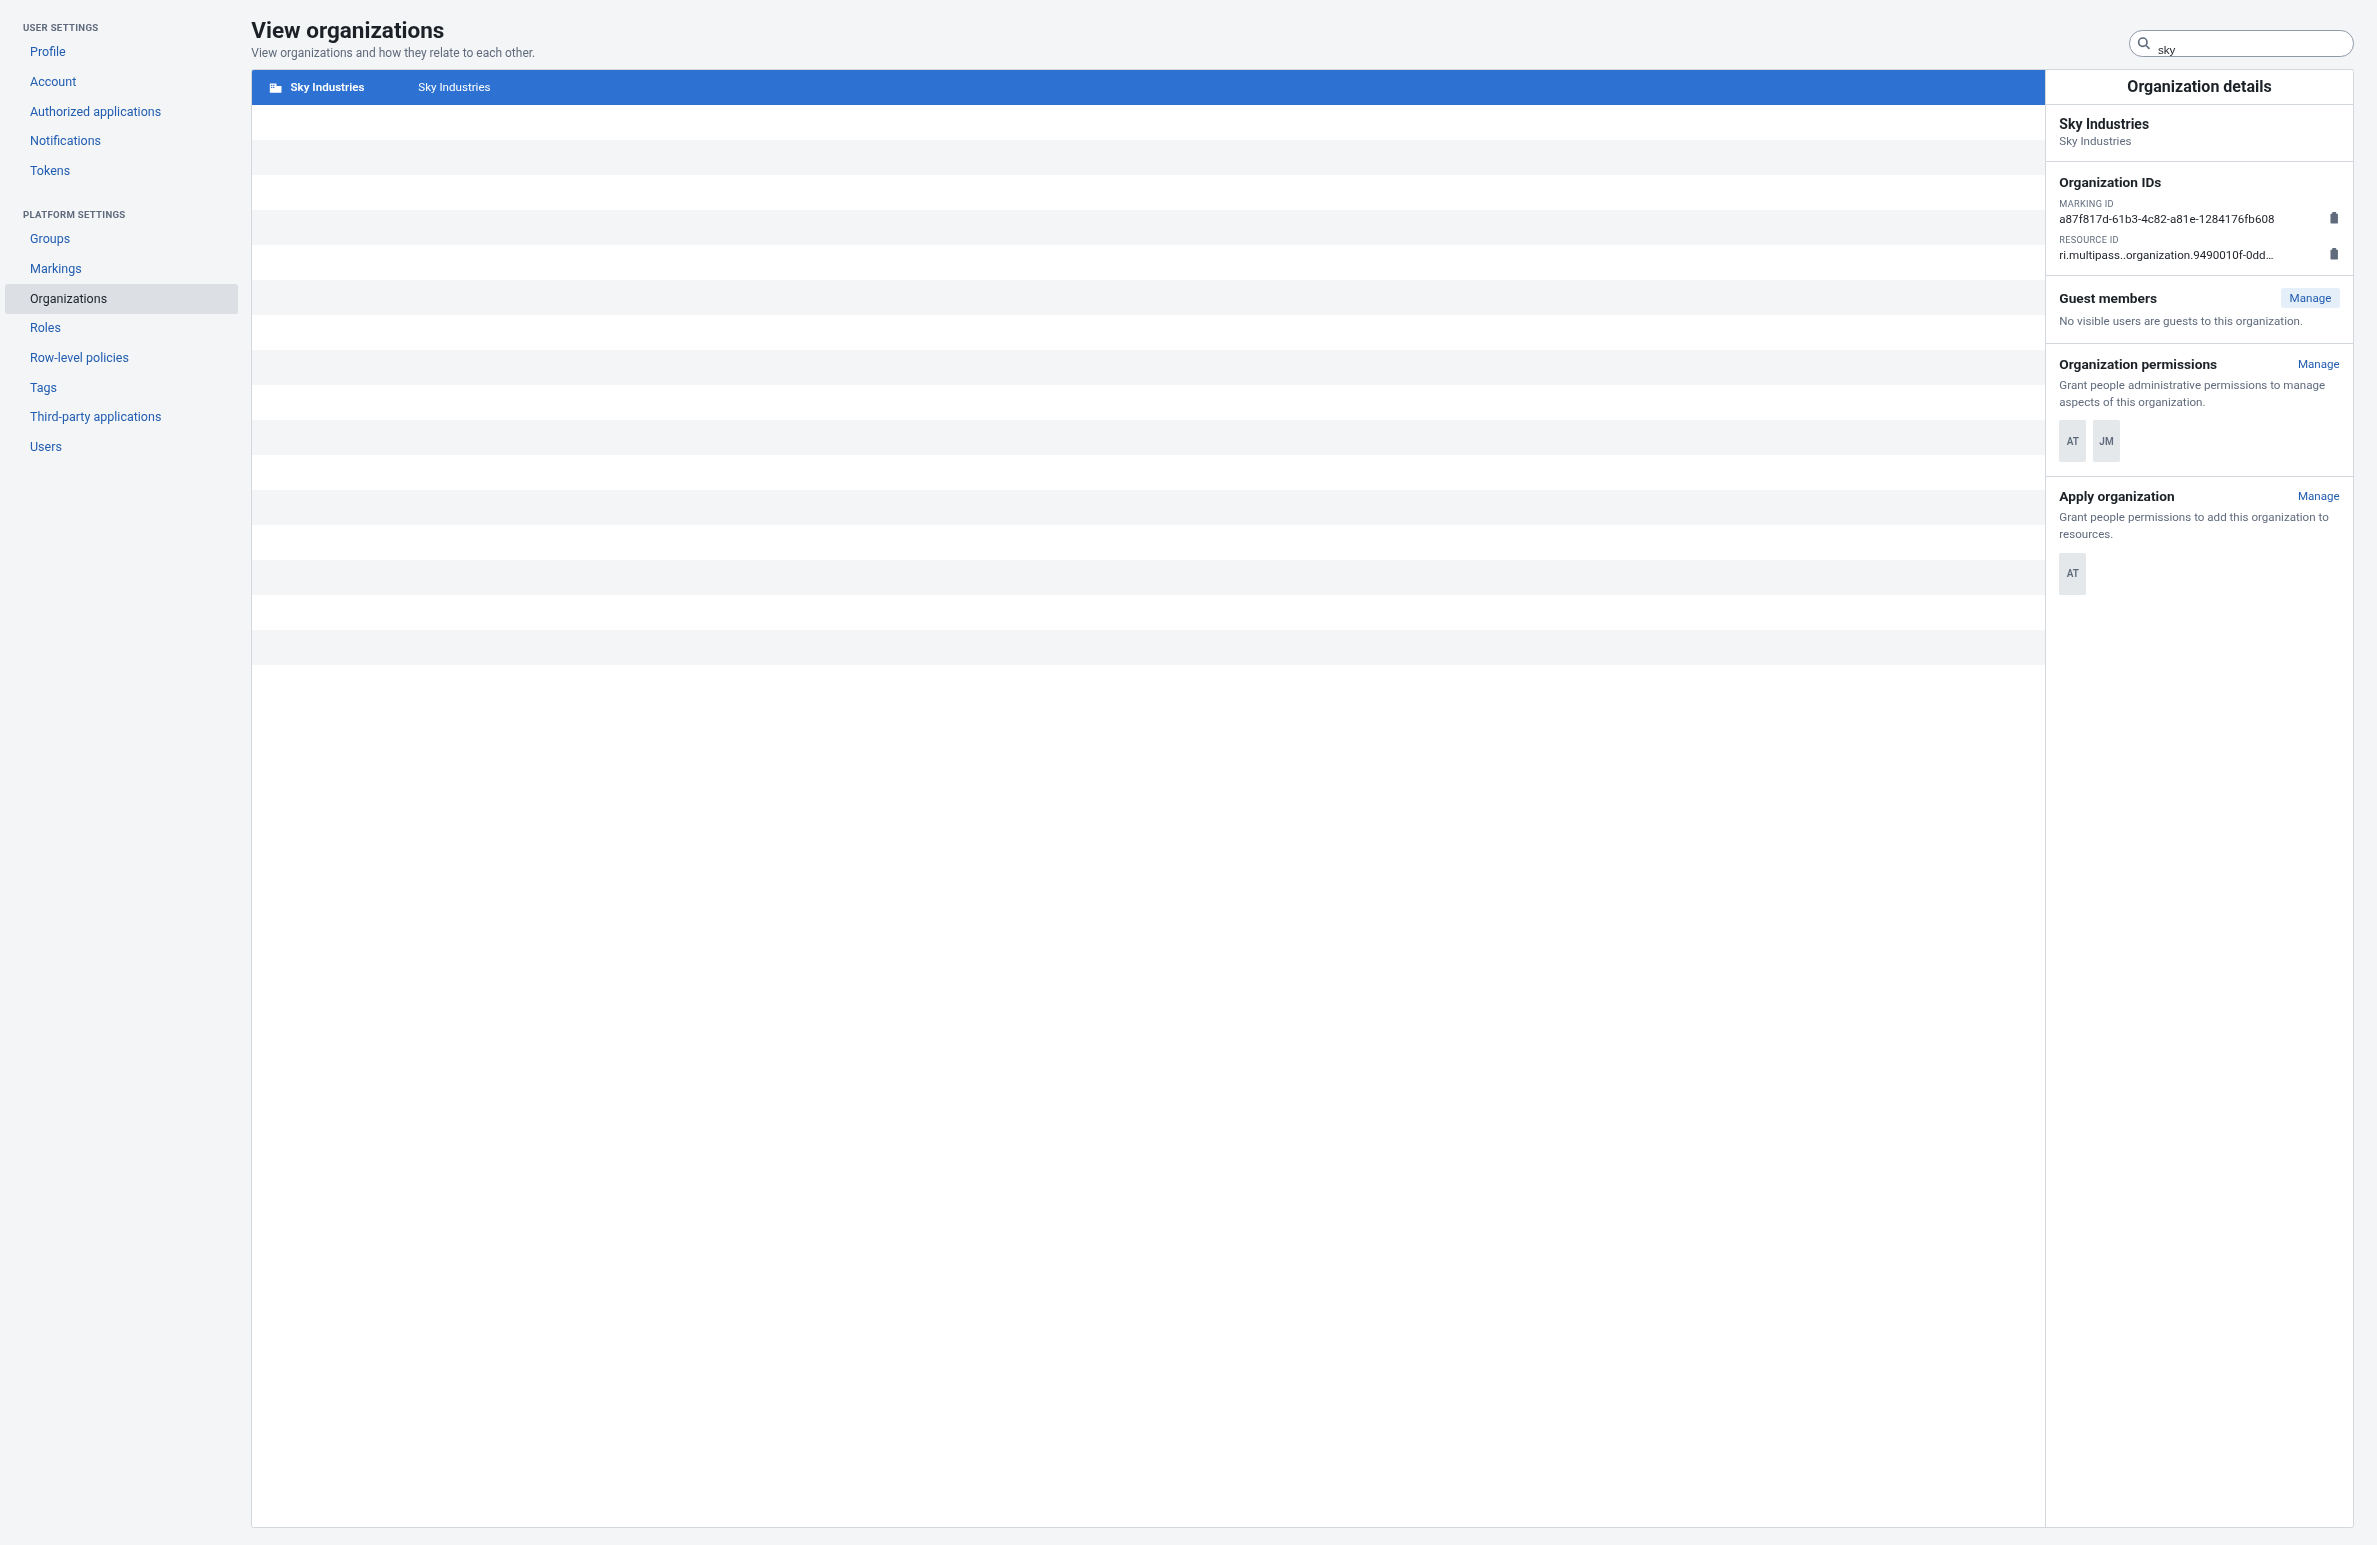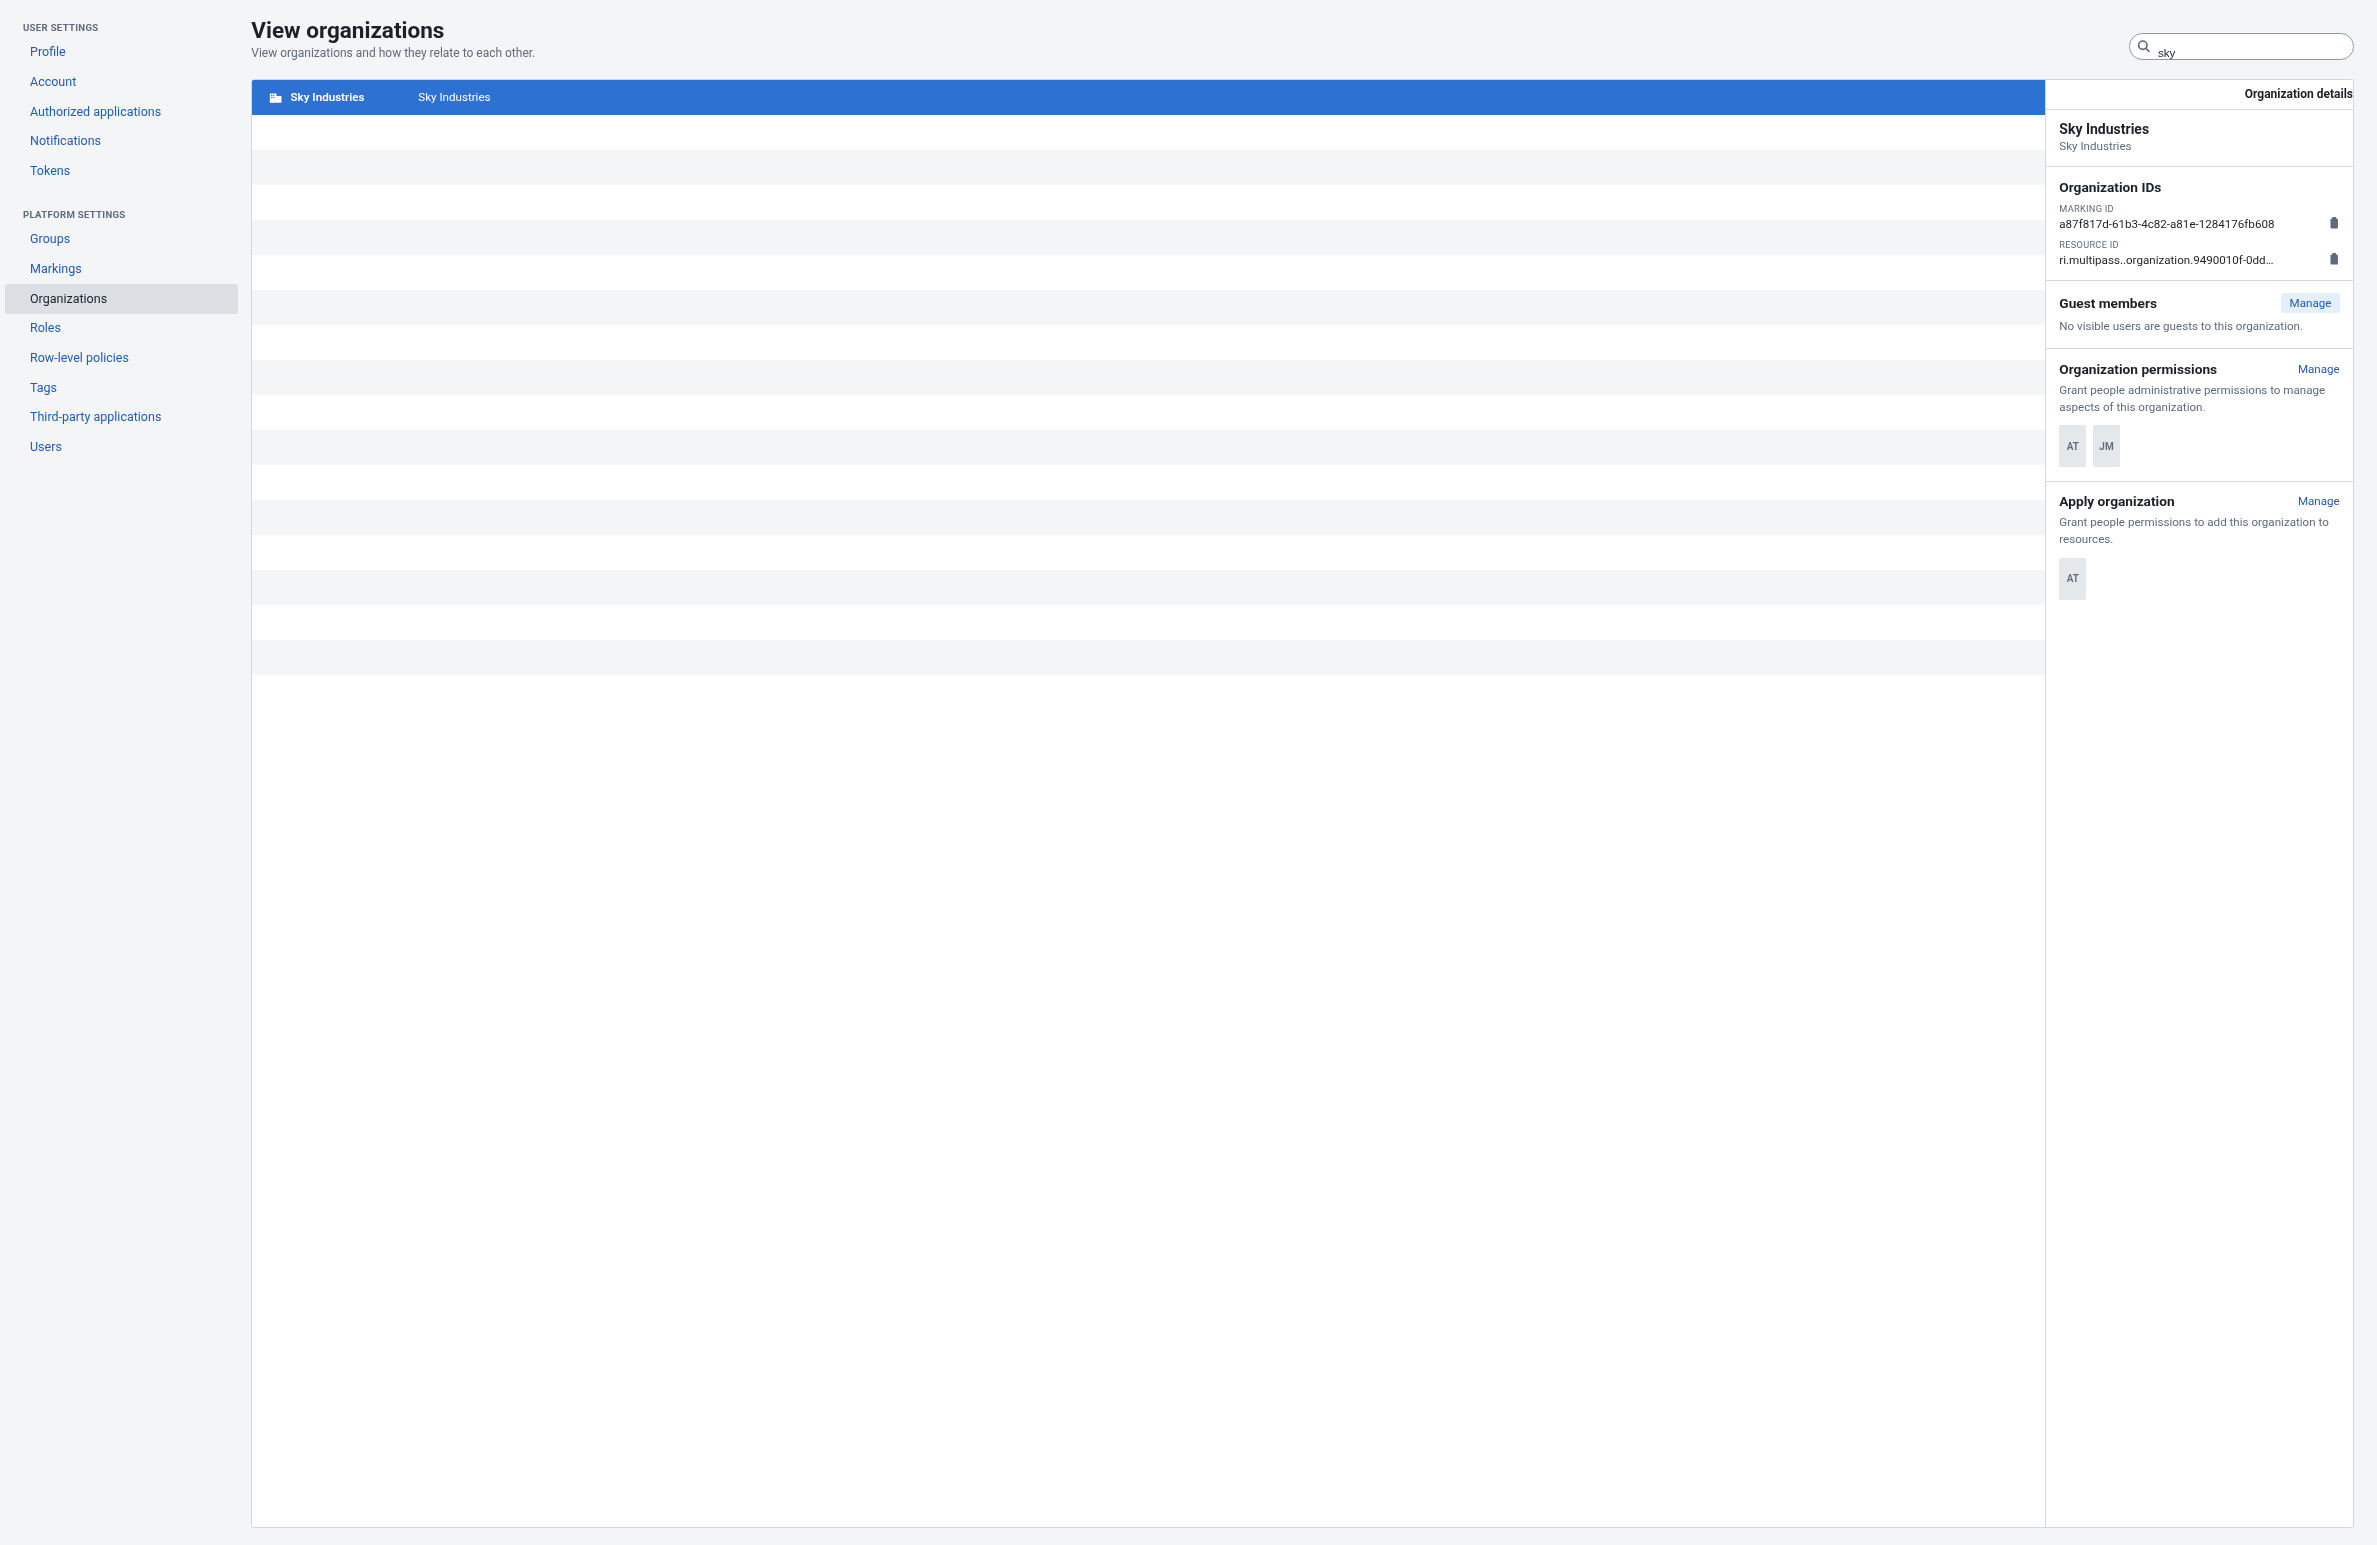--- a/index.html
+++ b/index.html
@@ -47,22 +47,22 @@
   .main {
     flex: 1;
     padding: 16.6px 23px 16.6px 8.3px;
     display: flex;
     flex-direction: column;
     min-width: 0;
   }
   .page-header {
     display: flex;
     justify-content: space-between;
-    align-items: flex-end;
-    margin-bottom: 19px;
+    align-items: center;
+    margin-bottom: 9px;
   }
   .page-title {
     font-size: 22.5px;
     font-weight: 700;
     color: #1c2127;
     margin-bottom: 3.3px;
   }
   .page-subtitle {
     font-size: 12px;
     color: #5f6b7c;
@@ -133,23 +133,23 @@
     align-items: center;
   }
   .trow.striped-a { background: #fff; }
   .trow.striped-b { background: #f4f5f7; }
   .trow.selected { background: #2d72d2; color: #fff; }
   .td-name { width: 166px; padding-left: 16.6px; display:flex; align-items:center; gap:8.3px; font-weight:600;}
   .td-desc { flex:1; }
   .org-icon { width:13.3px; height:13.3px; flex-shrink:0; }
   
   .details-header {
-    text-align: right;
+    text-align: center;
     font-weight: 700;
-    font-size: 12px;
+    font-size: 16px;
     padding: 7.5px 0;
     border-bottom: 0.8px solid #d3d8de;
   }
   .panel-section {
     padding: 11.6px 13.3px 13.3px 13.3px;
     border-bottom: 0.8px solid #d3d8de;
   }
   .panel-section:last-child { border-bottom:none; }
   .sec-head {
     display:flex;

